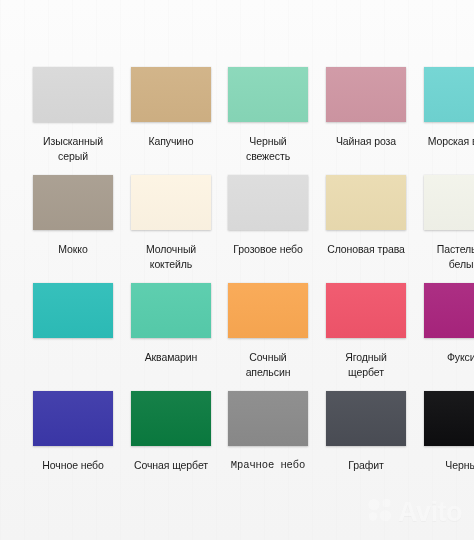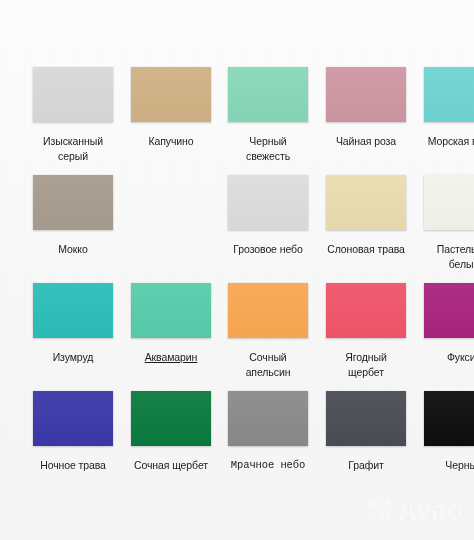--- a/index.html
+++ b/index.html
@@ -150,64 +150,68 @@
         <div class="swatch-chip" style="background-color: rgb(111, 212, 210);"></div>
         <div class="swatch-label" style="color: rgb(28, 28, 28);">Морская волна</div>
       </div>
     </div>
 
     <div class="swatch-row">
       <div class="swatch-cell col-0">
         <div class="swatch-chip" style="background-color: rgb(167, 156, 142);"></div>
         <div class="swatch-label" style="color: rgb(28, 28, 28);">Мокко</div>
       </div>
+      <div class="swatch-cell col-1">
+        <div class="swatch-chip" style="background-color: rgb(253, 244, 227);"></div>
+        <div class="swatch-label" style="color: rgb(28, 28, 28);">Молочный
+коктейль</div>
+      </div>
       <div class="swatch-cell col-2">
         <div class="swatch-chip" style="background-color: rgb(220, 220, 220);"></div>
         <div class="swatch-label" style="color: rgb(28, 28, 28);">Грозовое небо</div>
       </div>
       <div class="swatch-cell col-3">
         <div class="swatch-chip" style="background-color: rgb(234, 219, 176);"></div>
         <div class="swatch-label" style="color: rgb(28, 28, 28);">Слоновая трава</div>
       </div>
       <div class="swatch-cell col-4">
         <div class="swatch-chip" style="background-color: rgb(242, 243, 234);"></div>
         <div class="swatch-label" style="color: rgb(28, 28, 28);">Пастельно-
 белый</div>
       </div>
     </div>
 
     <div class="swatch-row">
       <div class="swatch-cell col-0">
         <div class="swatch-chip" style="background-color: rgb(44, 189, 184);"></div>
-        <div class="swatch-label" style="color: rgb(28, 28, 28);">Изумруд</div>
       </div>
       <div class="swatch-cell col-1">
         <div class="swatch-chip" style="background-color: rgb(86, 204, 171);"></div>
-        <div class="swatch-label" style="color: rgb(28, 28, 28); text-decoration: underline;">Аквамарин</div>
+        <div class="swatch-label" style="color: rgb(28, 28, 28);">Аквамарин</div>
       </div>
       <div class="swatch-cell col-2">
         <div class="swatch-chip" style="background-color: rgb(249, 167, 81);"></div>
         <div class="swatch-label" style="color: rgb(28, 28, 28);">Сочный
 апельсин</div>
       </div>
       <div class="swatch-cell col-3">
         <div class="swatch-chip" style="background-color: rgb(240, 84, 106);"></div>
         <div class="swatch-label" style="color: rgb(28, 28, 28);">Ягодный
 щербет</div>
       </div>
       <div class="swatch-cell col-4">
         <div class="swatch-chip" style="background-color: rgb(168, 36, 125);"></div>
         <div class="swatch-label" style="color: rgb(28, 28, 28);">Фуксия</div>
       </div>
     </div>
 
     <div class="swatch-row">
       <div class="swatch-cell col-0">
         <div class="swatch-chip" style="background-color: rgb(59, 55, 168);"></div>
-        <div class="swatch-label" style="color: rgb(28, 28, 28);">Ночное трава</div>
+        <div class="swatch-label" style="color: rgb(28, 28, 28);">Ночное небо</div>
       </div>
       <div class="swatch-cell col-1">
         <div class="swatch-chip" style="background-color: rgb(10, 122, 63);"></div>
         <div class="swatch-label" style="color: rgb(28, 28, 28);">Сочная щербет</div>
       </div>
       <div class="swatch-cell col-2">
         <div class="swatch-chip" style="background-color: rgb(138, 138, 138);"></div>
         <div class="swatch-label" style="color: rgb(28, 28, 28); font-family: Liberation Mono, monospace;">Мрачное небо</div>
       </div>
       <div class="swatch-cell col-3">

